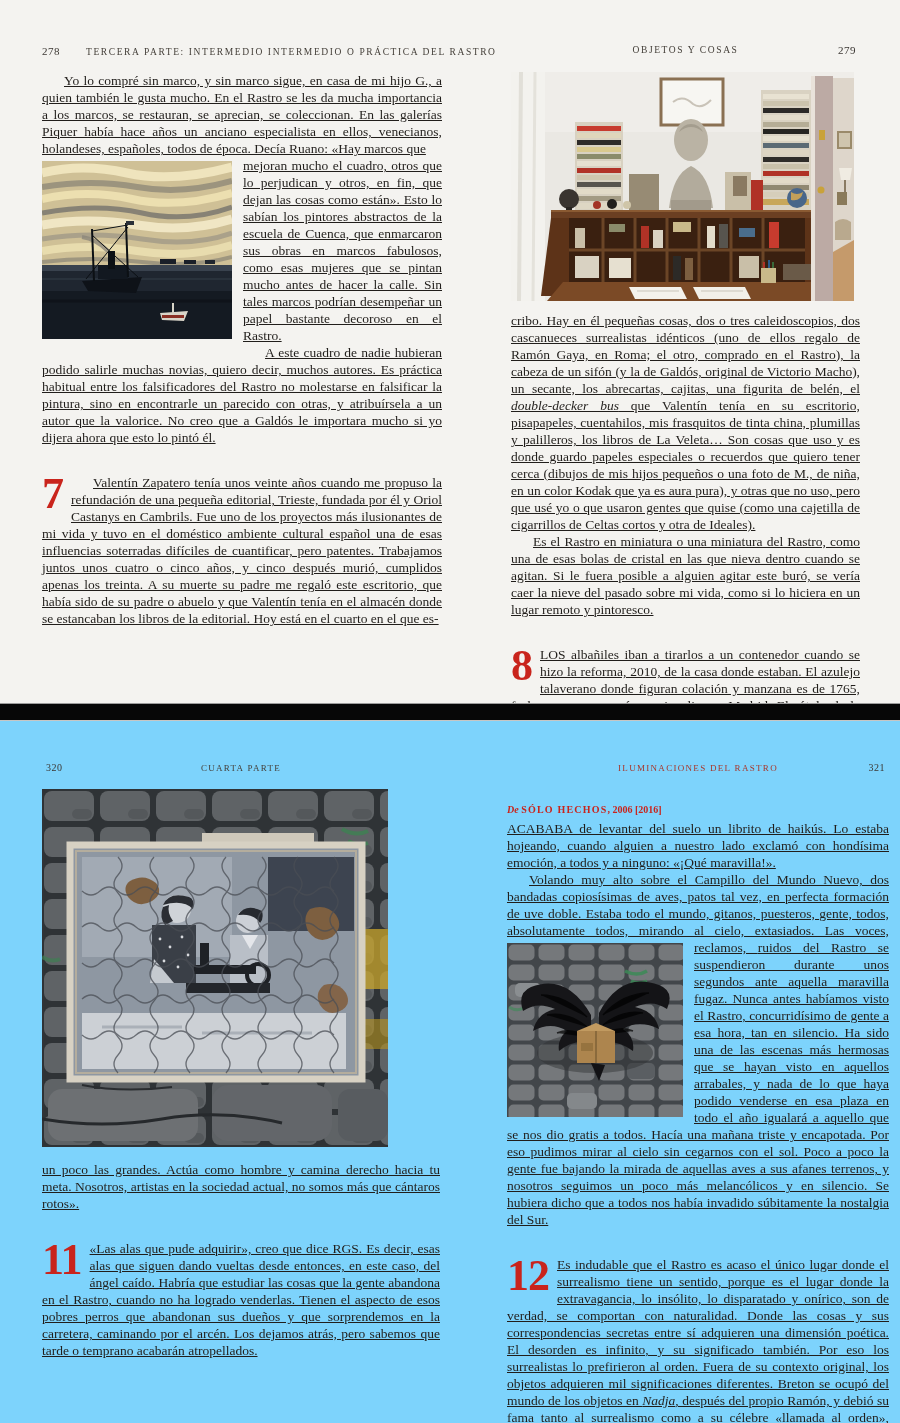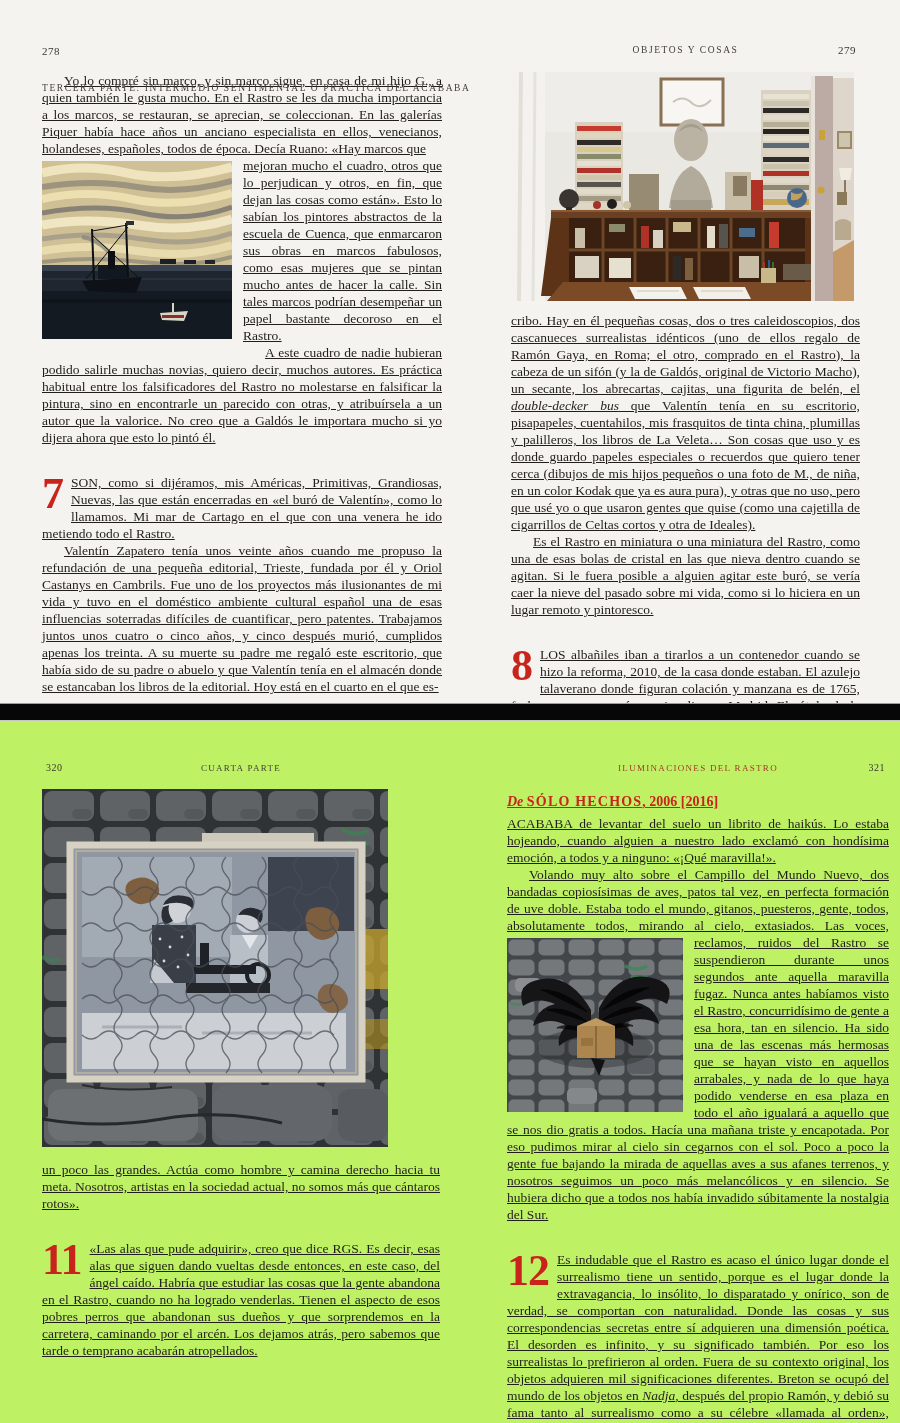--- a/index.html
+++ b/index.html
@@ -1,30 +1,30 @@
 <!DOCTYPE html>
 <html><head>
 <meta charset="utf-8">
 <style>
   html,body{margin:0;padding:0;background:#e7e6e3;}
   .canvas{position:relative;width:900px;height:1423px;overflow:hidden;
           font-family:"Liberation Serif","DejaVu Serif",serif;}
   .spread{position:absolute;left:0;width:900px;}
   .spread-top{top:0;height:703px;background:#f4f3f0;}
-  .spread-bottom{top:721px;height:702px;background:#bef264;}
+  .spread-bottom{top:721px;height:702px;background:#7dd3fc;}
   .divider{position:absolute;top:703px;left:0;width:900px;height:18px;background:#070707;
            border-top:1px solid #9c9c9c;border-bottom:1px solid #c7c6c4;box-sizing:border-box;}
   .page{position:absolute;}
   .p278{left:42px;top:45px;width:400px;}
   .p279{left:511px;top:45px;width:349px;}
   .p320{left:42px;top:42px;width:398px;}
   .p321{left:507px;top:42px;width:382px;}
 
   .running-head{position:relative;height:13px;font-size:9.5px;letter-spacing:1.6px;
-                color:#45403a;white-space:nowrap;flex-direction:column;}
+                color:#45403a;white-space:nowrap;}
   .running-head .rh-num{font-size:11px;letter-spacing:.5px;color:#3b3733;}
   .rh-flex{display:flex;gap:26px;align-items:baseline;}
   .rh-center{text-align:center;}
   .rh-abs-right{position:absolute;right:4px;top:-1px;}
   .rh-abs-left{position:absolute;left:4px;top:-1px;}
   .rh-bottom{font-size:9px;letter-spacing:1.3px;}
   .rh-bottom .rh-num{font-size:10px;}
   .rh-red{color:#a8372b;}
 
   .body-copy{font-size:13.5px;line-height:17px;text-align:justify;color:#211e1b;text-decoration:underline;}
@@ -33,37 +33,37 @@
   .section{margin-top:28px;}
   .dropcap{float:left;color:#c9241c;font-size:44px;line-height:35px;font-weight:700;
            margin:2px 8px 0 0;letter-spacing:-1px;font-family:"Liberation Serif",serif;}
   .it{font-style:italic;}
 
   .ship-float{float:left;width:190px;height:178px;margin:4px 11px 6px 0;}
   .bird-float{float:left;width:176px;height:174px;margin:4px 11px 4px 0;}
   .photo-block{display:block;margin:14px 0 11px;}
   .puzzle-block{display:block;margin:13px 0 0;}
 
-  .subtitle{margin:18px 0 5px;font-size:14px;color:#c9241c;font-weight:700;text-decoration:underline;}
+  .subtitle{margin:28px 0 5px;font-size:10px;color:#c9241c;font-weight:700;}
   .subtitle .st-caps{letter-spacing:1.2px;}
   .subtitle .it{font-weight:700;}
   .mt14{margin-top:14px;}
   svg{display:block;}
 </style>
 </head>
 <body>
 
 <div class="canvas">
 
   <div class="spread spread-top">
 
     <div class="page p278">
       <div class="running-head rh-flex">
         <span class="rh-num">278</span>
-        <span>TERCERA PARTE: INTERMEDIO SENTIMENTAL O PRÁCTICA DEL ACABABA</span>
+        <span>TERCERA PARTE: INTERMEDIO INTERMEDIO O PRÁCTICA DEL RASTRO</span>
       </div>
       <div class="body-copy mt14">
         <p class="ind"><span>Yo lo compré sin marco, y sin marco sigue, en casa de mi hijo G., a quien también le gusta mucho. En el Rastro se les da mucha importancia a los marcos, se restauran, se aprecian, se coleccionan. En las galerías Piquer había hace años un anciano especialista en ellos, venecianos, holandeses, españoles, todos de época. Decía Ruano: «Hay marcos que</span></p>
 
         <span class="ship-float" role="img" aria-label="Unframed painting of a dark steamship at sea under a streaked yellow sky">
           <svg width="190" height="178" viewBox="0 0 190 178">
             <rect width="190" height="110" fill="#cfc096"></rect>
             <path d="M0,12 Q40,2 85,12 T190,6" stroke="#efe4bd" stroke-width="9" fill="none"></path>
             <path d="M0,26 Q50,18 95,26 T190,20" stroke="#8e8878" stroke-width="6" fill="none" opacity=".8"></path>
             <path d="M0,38 Q45,28 90,38 T190,32" stroke="#ecdfb0" stroke-width="8" fill="none"></path>
@@ -94,21 +94,20 @@
             <rect x="120" y="154" width="22" height="3" fill="#8a2f24"></rect>
             <line x1="131" y1="142" x2="131" y2="152" stroke="#d8d4c8" stroke-width="2"></line>
           </svg>
         </span>
 
         <p><span>mejoran mucho el cuadro, otros que lo perjudican y otros, en fin, que dejan las cosas como están». Esto lo sabían los pintores abstractos de la escuela de Cuenca, que enmarcaron sus obras en marcos fabulosos, como esas mujeres que se pintan mucho antes de hacer la calle. Sin tales marcos podrían desempeñar un papel bastante decoroso en el Rastro.</span></p>
         <p class="ind"><span>A este cuadro de nadie hubieran podido salirle muchas novias, quiero decir, muchos autores. Es práctica habitual entre los falsificadores del Rastro no molestarse en falsificar la pintura, sino en encontrarle un parecido con otras, y atribuírsela a un autor que la valorice. No creo que a Galdós le importara mucho si yo dijera ahora que esto lo pintó él.</span></p>
 
         <div class="section">
           <span class="dropcap">7</span>
-          <p><span>SON, como si dijéramos, mis Américas, Primitivas, Grandiosas, Nuevas, las que están encerradas en «el buró de Valentín», como lo llamamos. Mi mar de Cartago en el que con una venera he ido metiendo todo el Rastro.</span></p>
           <p class="ind"><span>Valentín Zapatero tenía unos veinte años cuando me propuso la refundación de una pequeña editorial, Trieste, fundada por él y Oriol Castanys en Cambrils. Fue uno de los proyectos más ilusionantes de mi vida y tuvo en el doméstico ambiente cultural español una de esas influencias soterradas difíciles de cuantificar, pero patentes. Trabajamos juntos unos cuatro o cinco años, y cinco después murió, cumplidos apenas los treinta. A su muerte su padre me regaló este escritorio, que había sido de su padre o abuelo y que Valentín tenía en el almacén donde se estancaban los libros de la editorial. Hoy está en el cuarto en el que es-</span></p>
         </div>
       </div>
     </div>
 
     <div class="page p279">
       <div class="running-head rh-center">
         <span>OBJETOS Y COSAS</span>
         <span class="rh-num rh-abs-right">279</span>
       </div>

